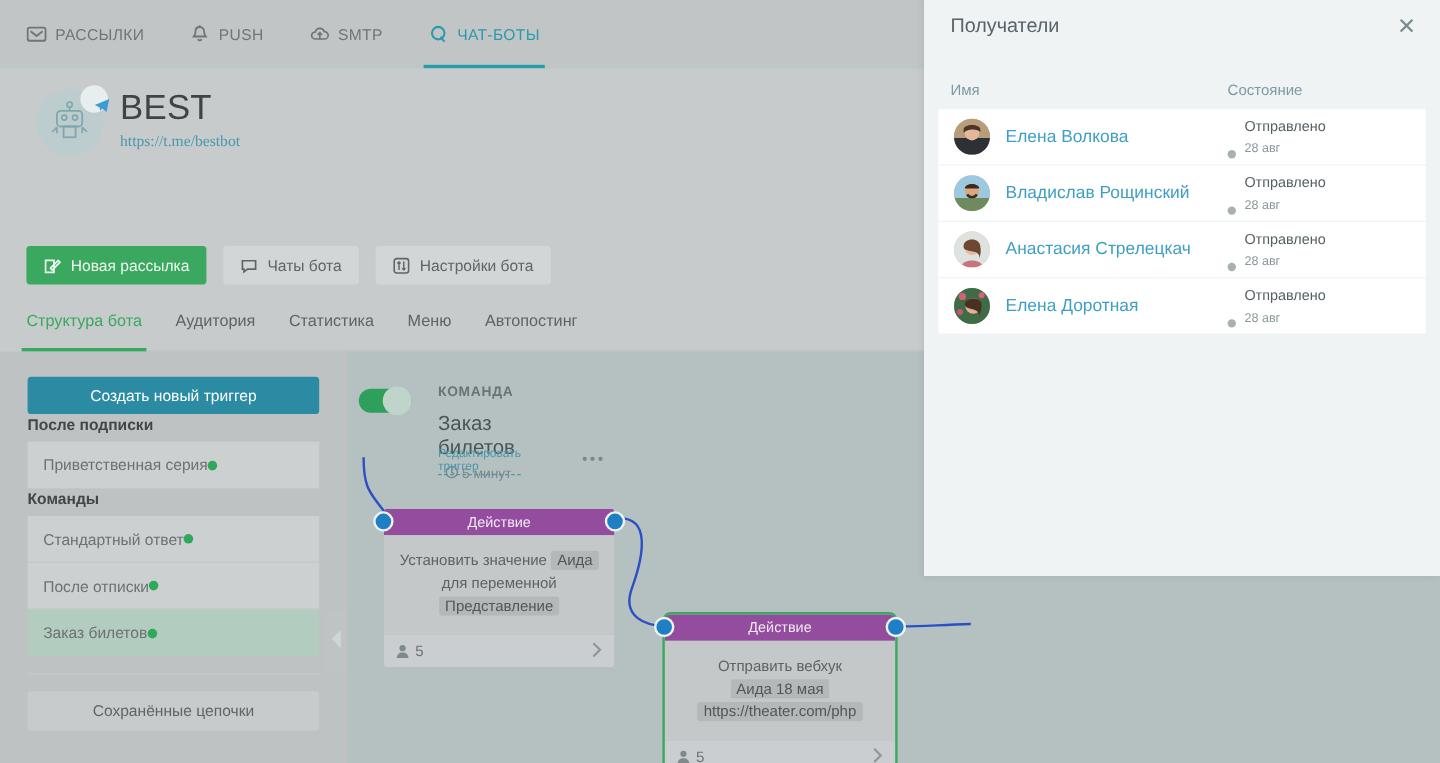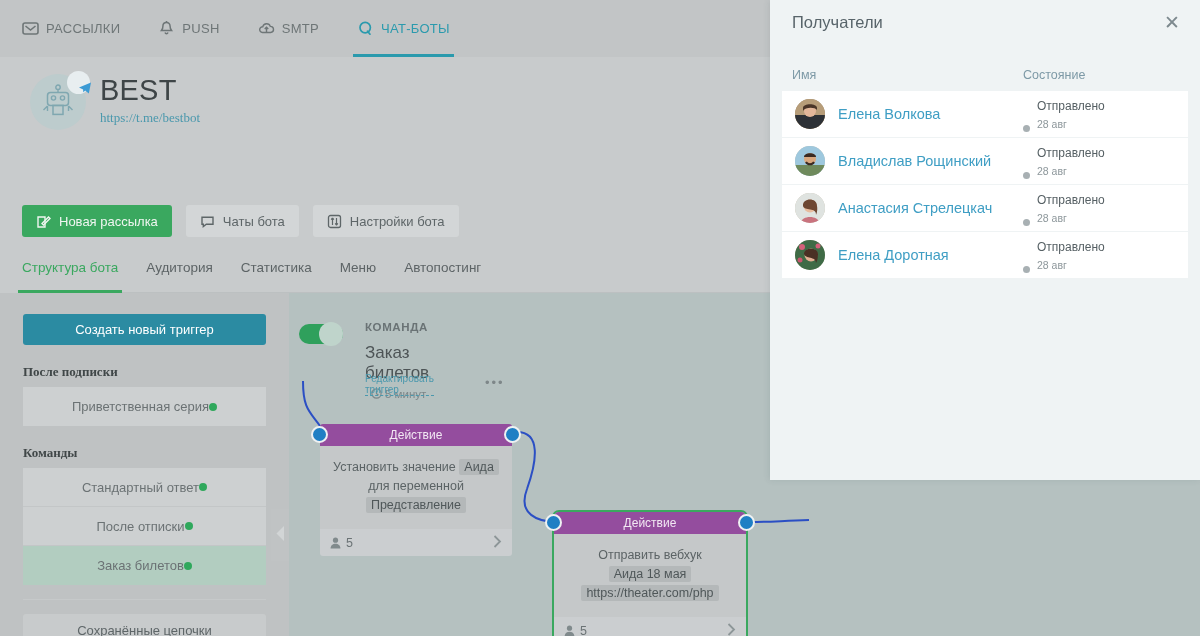--- a/index.html
+++ b/index.html
@@ -81,25 +81,25 @@
   
   .sidebar {
     position: absolute; left: 0; top: 236px; width: 289px; height: 400px;
     background: #bfc2c3;
   }
   .trigger-btn {
     margin: 21px 23px 0 23px; height: 31px; border-radius: 3px;
     background: #2b8ba2; color: #fff; font-size: 13px;
     display: flex; align-items: center; justify-content: center; cursor: pointer;
   }
-  .group-title { margin: 19px 0 7px 23px; font-size: 13px; color: #404748; font-weight: bold; font-family: Liberation Serif, serif; }
+  .group-title { margin: 1px 0 7px 23px; font-size: 13px; color: #404748; font-weight: bold; }
   .list { margin: 0 23px; }
   .list-item {
     height: 39px; background: #cdd0d1; display: flex; align-items: center;
-    justify-content: center; padding: 0 13px; font-size: 13px;
+    justify-content: flex-start; padding: 0 13px; font-size: 13px;
     color: #6b7274; border-bottom: 1px solid #c3c6c7; cursor: pointer;
   }
   .list-item:last-child { border-bottom: none; }
   .list-item.selected { background: #b2cdc0; }
   .dot-green { width: 8px; height: 8px; border-radius: 50%; background: #2fa85c; }
   .divider { margin: 14px 23px 0; height: 1px; background: #c6c9ca; }
   .saved-btn {
     margin: 14px 23px 0; height: 33px; background: #c8cbcc; border-radius: 3px;
     display: flex; align-items: center; justify-content: center;
     font-size: 13px; color: #5e6668; cursor: pointer;

